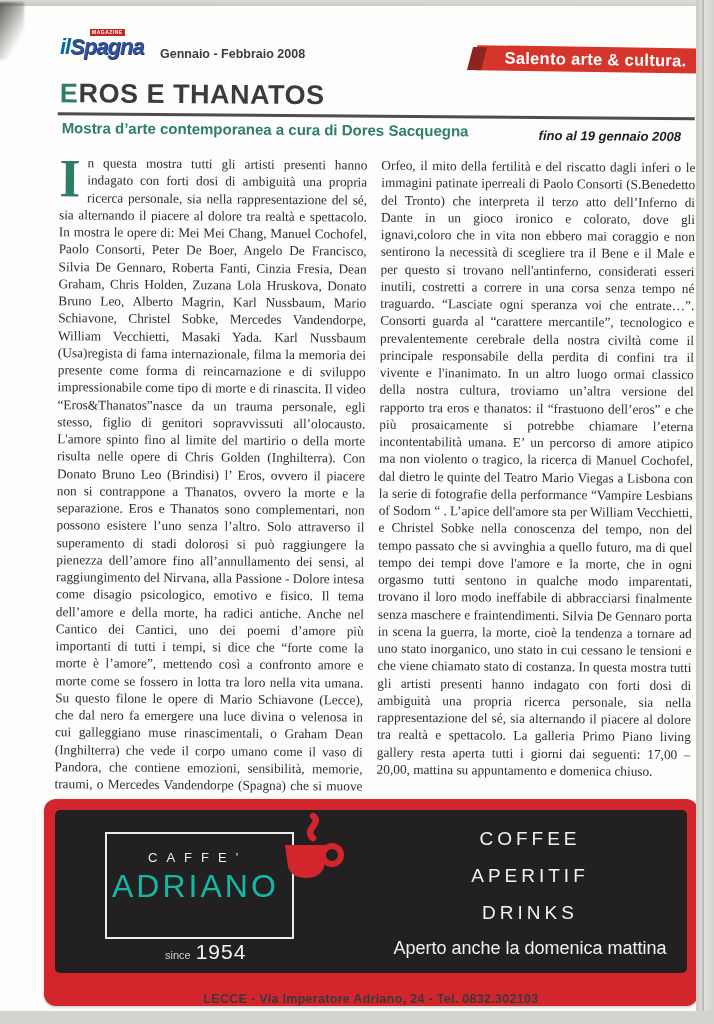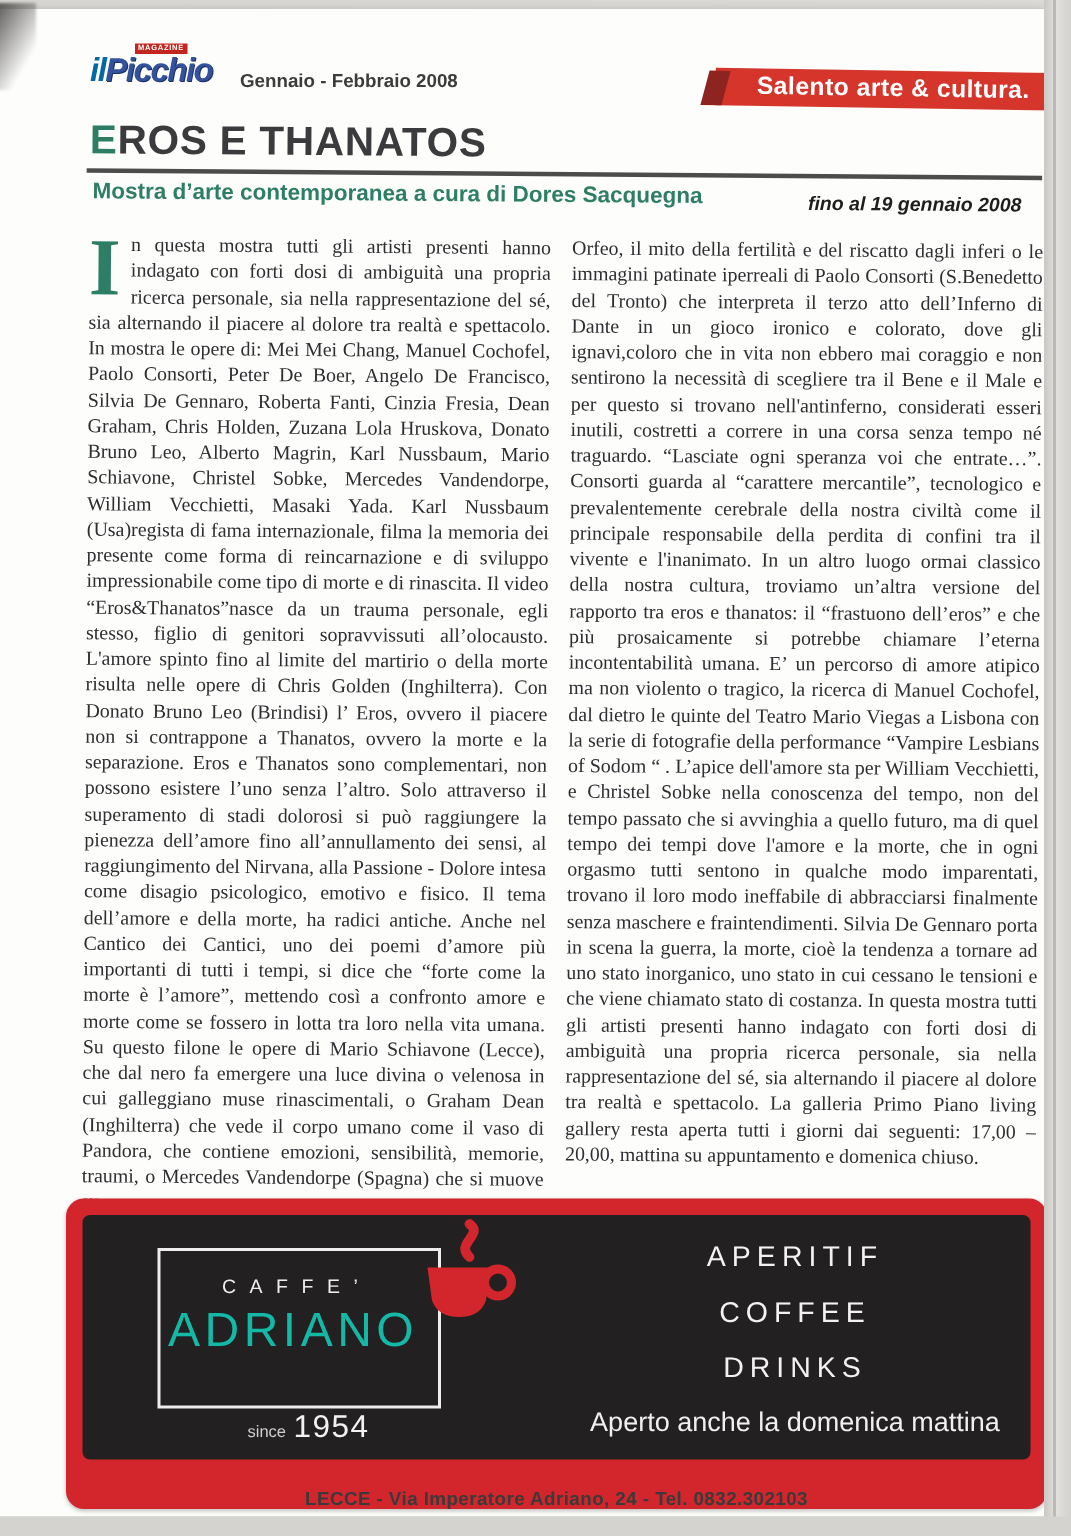--- a/index.html
+++ b/index.html
@@ -77,21 +77,21 @@
   .page-number{position:absolute;left:16px;top:988px;font-size:13px;font-weight:600;color:#6b6b6b;margin-top:38px;}
 </style>
 </head>
 <body>
 
 <div id="root">
   <div class="page">
     <div class="corner-smudge"></div>
 
     <div class="logo">
-      <span class="logo-tag">MAGAZINE</span><span class="logo-il">il</span><span class="logo-picchio">Picchio</span>
+      <span class="logo-tag">MAGAZINE</span><span class="logo-il">il</span><span class="logo-picchio">Spagna</span>
     </div>
     <div class="issue-date">Gennaio - Febbraio 2008</div>
     <div class="section-banner">
       <span class="wedge"></span>
       <span class="banner-text">Salento arte &amp; cultura.</span>
     </div>
 
     <div class="tilt">
       <div class="article-title"><span class="title-initial">E</span><span>ROS E THANATOS</span></div>
       <div class="title-underline"></div>
@@ -111,22 +111,22 @@
         <div class="ad-adriano">ADRIANO</div>
         <svg class="ad-cup" viewBox="0 0 72 92">
           <path d="M40 4 C50 11, 30 17, 40 26" stroke="#d2262c" stroke-width="6.5" fill="none" stroke-linecap="round"></path>
           <path d="M12 33 L54 33 L51 55 Q47 66 33 66 Q19 66 15 55 Z" fill="#d2262c"></path>
           <circle cx="59" cy="43" r="9" fill="none" stroke="#d2262c" stroke-width="6"></circle>
         </svg>
         <div class="ad-since">
           <span class="since-word">since</span><span class="since-year">1954</span>
         </div>
         <div class="ad-services">
+          <div class="ad-service">COFFEE</div>
           <div class="ad-service">APERITIF</div>
-          <div class="ad-service">COFFEE</div>
           <div class="ad-service">DRINKS</div>
         </div>
         <div class="ad-note">Aperto anche la domenica mattina</div>
       </div>
       <div class="ad-address-strip">
         <span class="ad-address">LECCE - Via Imperatore Adriano, 24 - Tel. 0832.302103</span>
       </div>
     </div>
 
     <div class="page-number">66</div>

